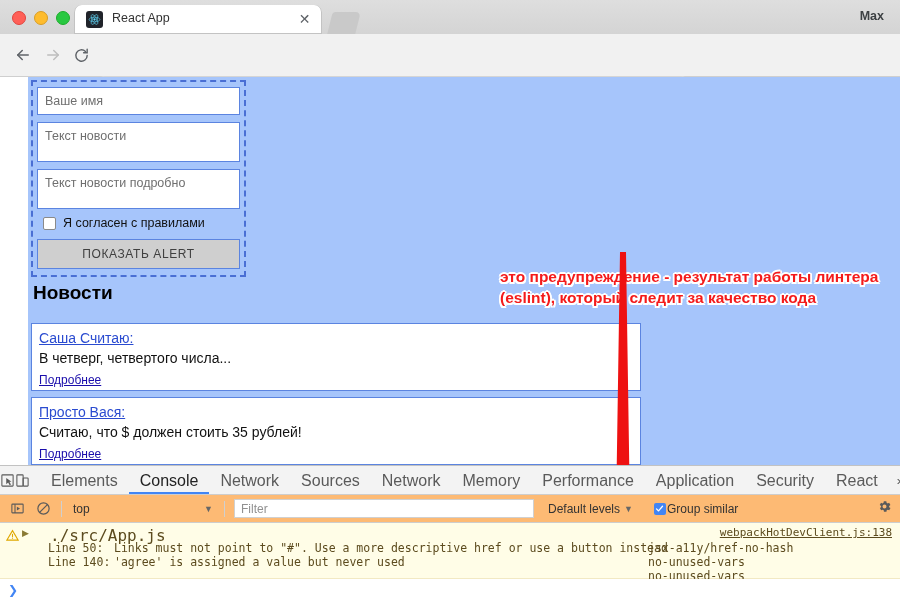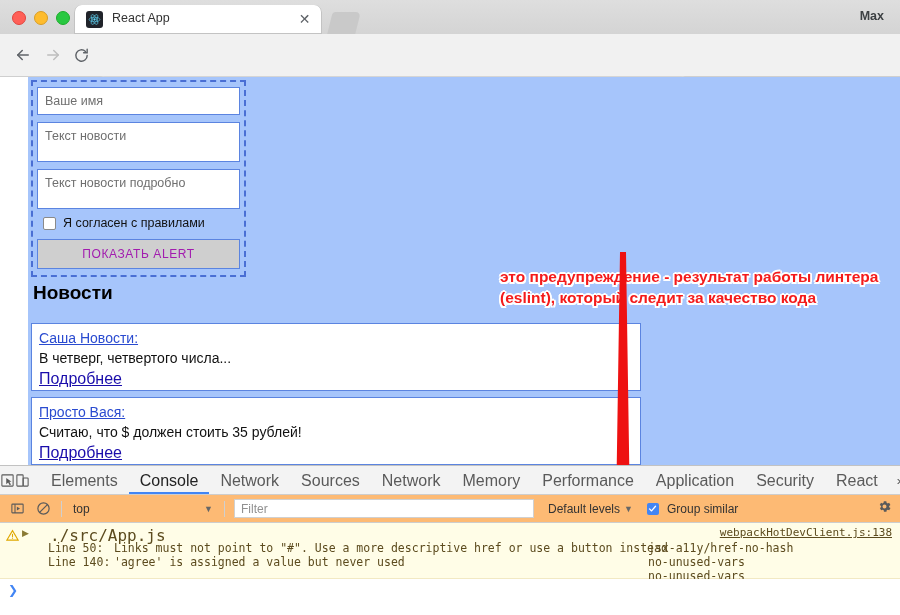--- a/index.html
+++ b/index.html
@@ -91,40 +91,40 @@
   textarea.inp{height:40px;resize:none;}
   .checkrow{display:flex;align-items:center;gap:7px;margin:4px 0 9px 6px;}
   .cb{
     width:13px;height:13px;background:#fff;border:1px solid #8a8a8a;border-radius:2px;
     box-sizing:border-box;cursor:pointer;
   }
   .checklbl{font-size:12.5px;color:#111;}
   .btn-alert{
     display:block;width:100%;box-sizing:border-box;
     background:#cfcfcf;border:1px solid #5b84e0;
-    padding:7px 0;font-size:12px;color:#a21caf;letter-spacing:.6px;
+    padding:7px 0;font-size:12px;color:#404040;letter-spacing:.6px;
     font-family:"Liberation Sans",sans-serif;cursor:default;
   }
 
   .news-title{
     position:absolute;left:5px;top:205px;font-size:19px;font-weight:bold;color:#000;
   }
   .news-card{
     position:absolute;left:3px;width:610px;box-sizing:border-box;
     background:#fff;border:1px solid #5b84e0;padding:6px 7px 5px 7px;
   }
   .news-card.c1{top:246px;height:68px;}
   .news-card.c2{top:320px;height:68px;}
   .news-author{
     display:block;font-size:14px;color:#2a4bd0;text-decoration:underline;
     margin-bottom:4px;cursor:pointer;
   }
   .news-text{font-size:14px;color:#111;margin-bottom:4px;}
   .news-more{
-    display:inline-block;font-size:16px;color:#1a0dab;text-decoration:underline;cursor:pointer;
+    display:inline-block;font-size:12px;color:#1a0dab;text-decoration:underline;cursor:pointer;
   }
 
   
   .annot{
     position:absolute;left:472px;top:190px;width:390px;
     font-size:15.5px;font-weight:bold;line-height:1.33;
     color:#f41b1b;
     text-shadow:
       -1.5px -1.5px 0 #fff, 1.5px -1.5px 0 #fff, -1.5px 1.5px 0 #fff, 1.5px 1.5px 0 #fff,
       0 -1.8px 0 #fff, 0 1.8px 0 #fff, -1.8px 0 0 #fff, 1.8px 0 0 #fff;
@@ -161,21 +161,21 @@
     display:flex;align-items:center;justify-content:space-between;
     width:140px;height:19px;padding:0 6px;font-size:12px;color:#333;cursor:pointer;
   }
   .filter-input{
     width:300px;height:19px;box-sizing:border-box;border:1px solid #d0d0d0;background:#fff;
     font-size:12px;color:#333;padding:0 6px;outline:none;
     font-family:"Liberation Sans",sans-serif;margin-left:4px;
   }
   .filter-input::placeholder{color:#909090;}
   .levels{display:flex;align-items:center;gap:4px;margin-left:14px;font-size:12px;color:#333;cursor:pointer;}
-  .grp{display:flex;align-items:center;gap:8px;margin-left:14px;font-size:12px;color:#333;cursor:pointer;}
+  .grp{display:flex;align-items:center;gap:1px;margin-left:21px;font-size:12px;color:#333;cursor:pointer;}
   .grp-cb{width:12px;height:12px;background:#4285f4;border-radius:2px;display:flex;align-items:center;justify-content:center;}
   .gear{margin-left:auto;margin-right:8px;cursor:pointer;}
 
   .console-body{position:relative;height:93px;background:#fff;overflow:hidden;}
   .msg{
     position:relative;background:#fffde7;border-bottom:1px solid #f2e9c3;
     padding:3px 0 4px 0;min-height:48px;
   }
   .msg-ico{position:absolute;left:6px;top:5px;}
   .msg-tri{position:absolute;left:22px;top:5px;font-size:9px;color:#8a7a33;cursor:pointer;}
@@ -324,21 +324,21 @@
       <div class="checkrow">
         <span class="cb"></span>
         <span class="checklbl">Я согласен с правилами</span>
       </div>
       <button class="btn-alert">ПОКАЗАТЬ ALERT</button>
     </div>
 
     <div class="news-title">Новости</div>
 
     <div class="news-card c1">
-      <a class="news-author">Саша Новости:</a>
+      <a class="news-author">Саша Считаю:</a>
       <div class="news-text">В четверг, четвертого числа...</div>
       <a class="news-more">Подробнее</a>
     </div>
 
     <div class="news-card c2">
       <a class="news-author">Просто Вася:</a>
       <div class="news-text">Считаю, что $ должен стоить 35 рублей!</div>
       <a class="news-more">Подробнее</a>
     </div>
 

